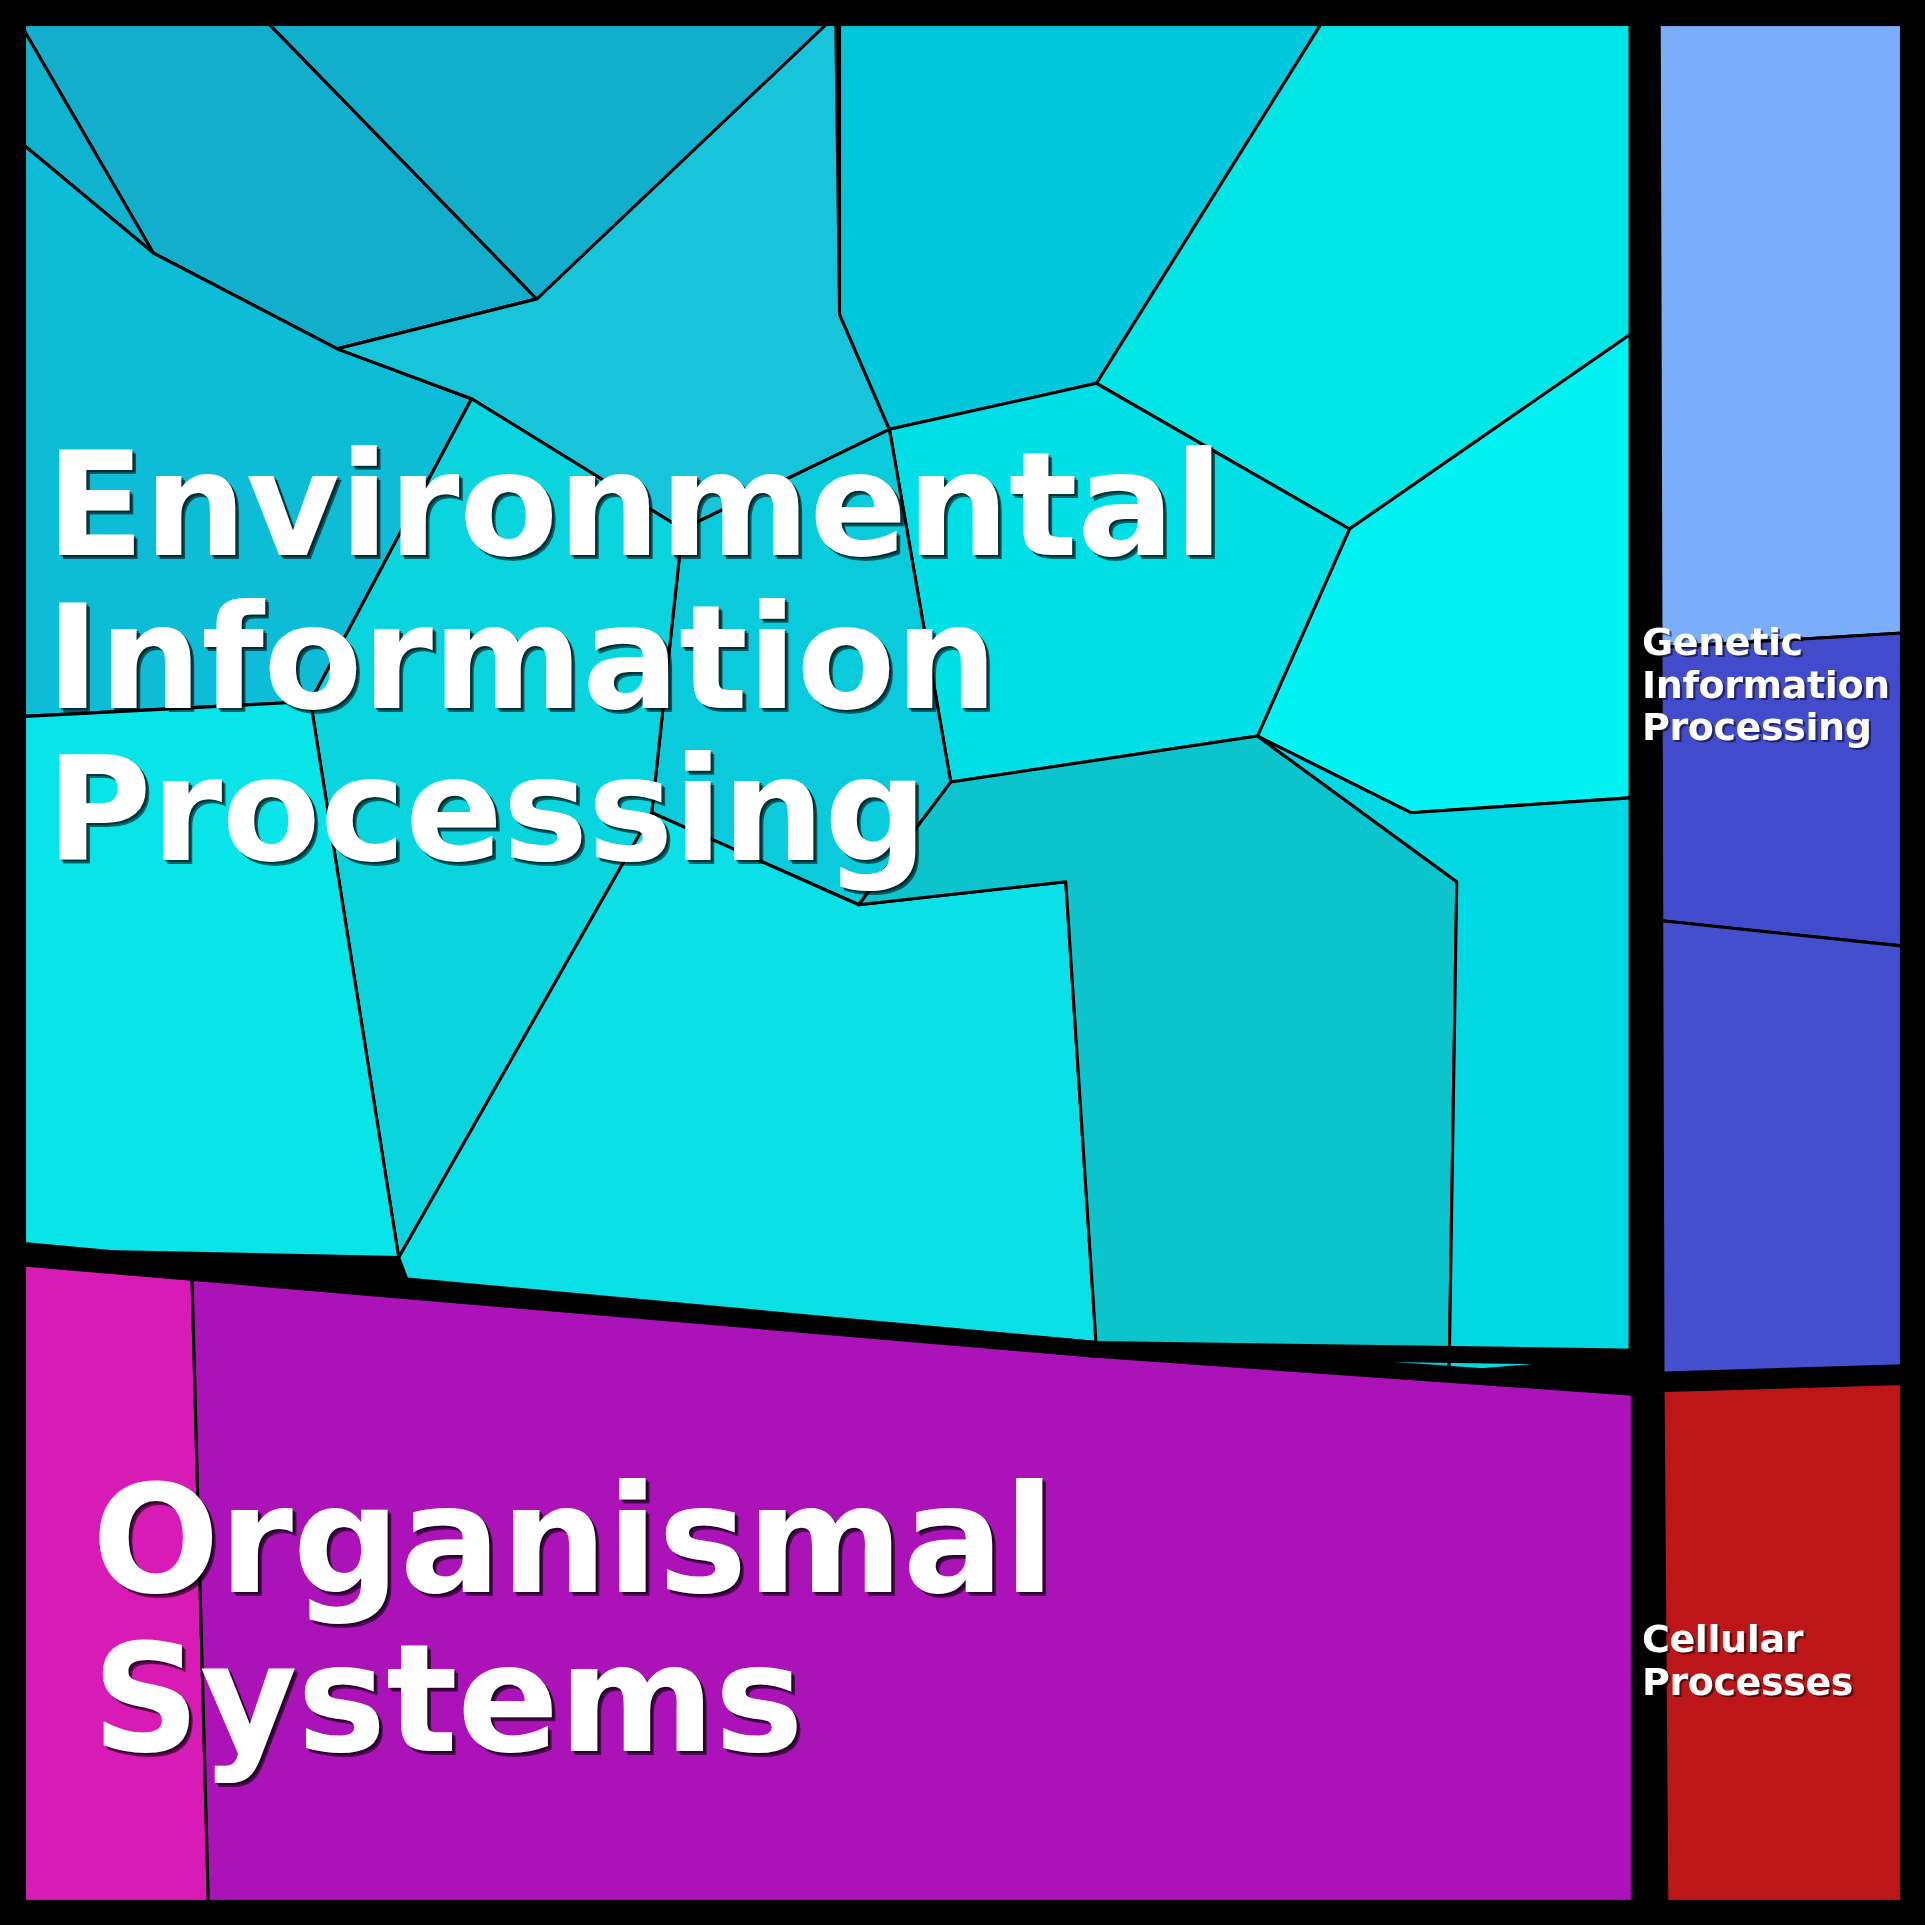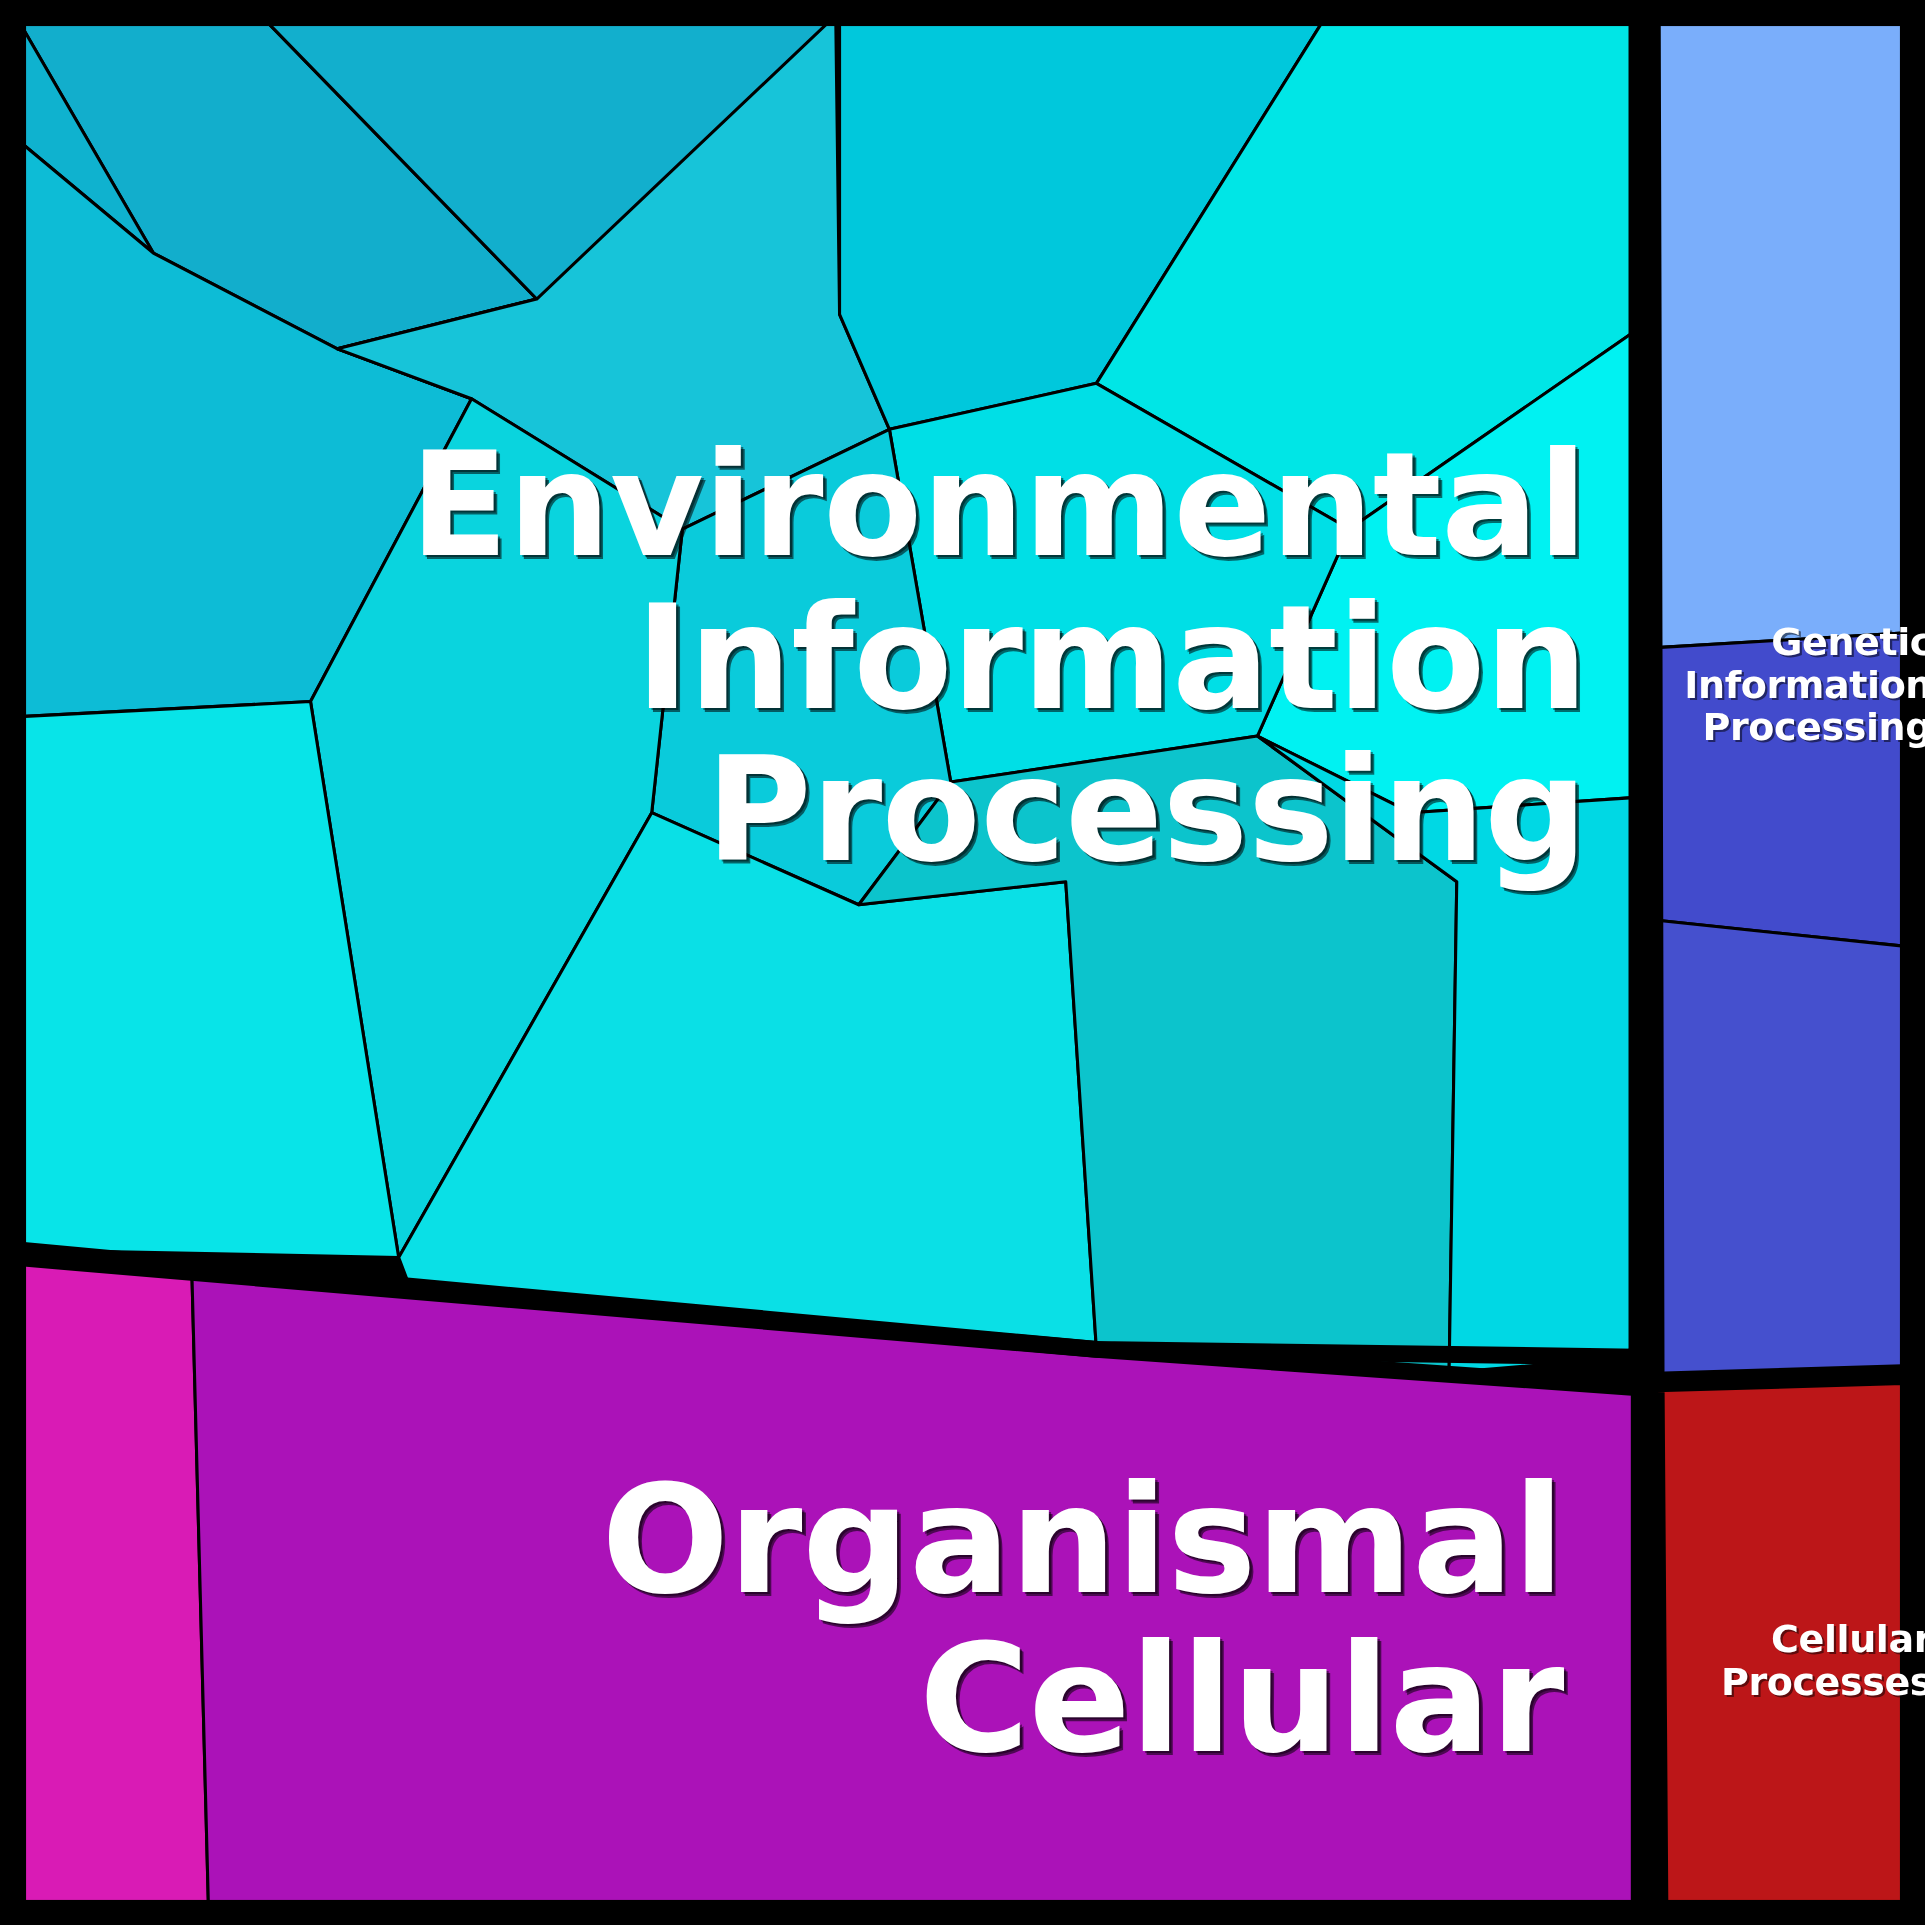--- a/index.html
+++ b/index.html
@@ -42,21 +42,21 @@
   .frame {
     fill: none;
     stroke: #000000;
     stroke-width: 34;
   }
   .grp-label {
     position: absolute;
     color: #ffffff;
     font-family: "DejaVu Sans", sans-serif;
     font-weight: bold;
-    text-align: right;
+    text-align: left;
     line-height: 1.06;
     letter-spacing: -0.4px;
     text-shadow:
        3.8px 3.8px 0 rgba(0,0,0,0.55),
        2.3px 2.3px 0 rgba(0,0,0,0.45);
     pointer-events: none;
     white-space: pre-line;
     user-select: none;
   }
   #label-eip {
@@ -126,21 +126,21 @@
         <polygon points="2160,1805 2492,1795 2492,2492 2165,2492" class="group-outline"></polygon>
       </g>
     <rect class="frame" x="17" y="17" width="2478" height="2478"></rect>
   </svg>
 
   <div class="grp-label" id="label-eip">Environmental
 Information
 Processing</div>
 
   <div class="grp-label" id="label-org">Organismal
-Cellular</div>
+Systems</div>
 
   <div class="grp-label" id="label-gip">Genetic
 Information
 Processing</div>
 
   <div class="grp-label" id="label-cp">Cellular
 Processes</div>
 
 </div>
 

